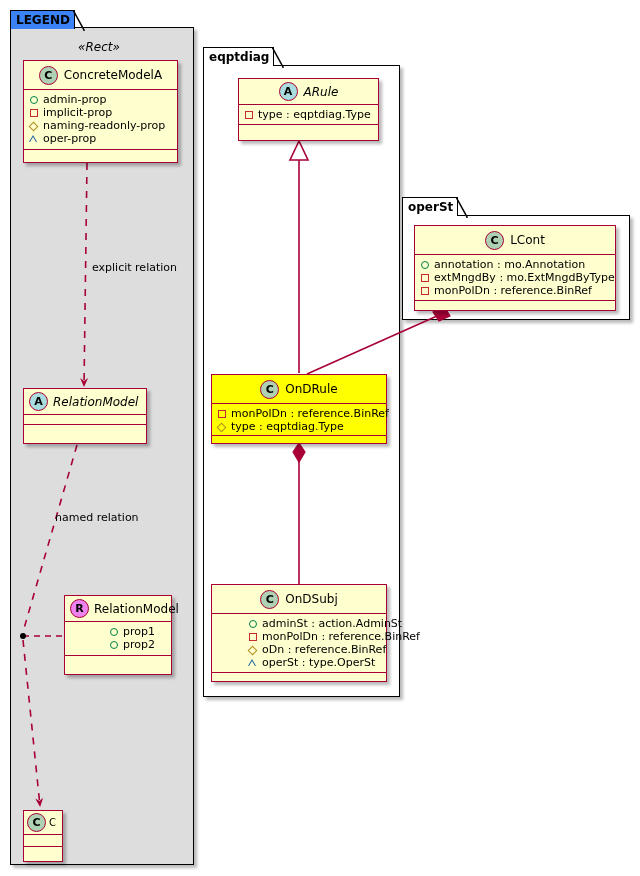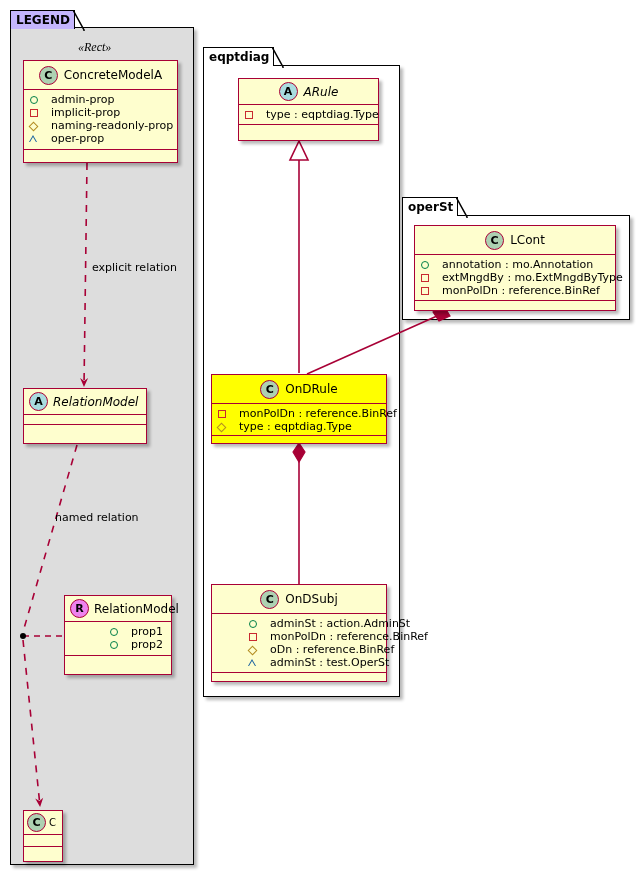--- a/index.html
+++ b/index.html
@@ -51,21 +51,21 @@
     border-bottom: none;
     background: #FFFFFF;
     font-weight: bold;
     font-size: 12px;
     line-height: 18px;
     padding: 0 4px 0 5px;
     white-space: nowrap;
     height: 20px;
     color: #000000;
   }
-  .pkg-tab.legend-tab { background: #c4b5fd; }
+  .pkg-tab.legend-tab { background: #3b82f6; }
   .pkg-tab .tab-slant {
     position: absolute;
     right: -11px;
     top: -1.5px;
     width: 12px;
     height: 21px;
   }
 
   
   .stereotype {
@@ -109,21 +109,21 @@
     padding: 3px 4px 3px 5px;
   }
   .cls-body.empty { height: 10px; padding: 0; }
   .cls-footer {
     box-sizing: border-box;
     height: 9px;
   }
   .attr {
     display: flex;
     align-items: center;
-    gap: 13px;
+    gap: 5px;
     height: 13px;
     white-space: nowrap;
     font-size: 11px;
     color: #000000;
   }
 
   
   .circ {
     width: 17px; height: 17px;
     border-radius: 50%;
@@ -198,21 +198,21 @@
 <div id="canvas">
 
   <div class="package legend-pkg" style="left:10px; top:27px; width:184px; height:838px;"></div>
   <div class="pkg-tab legend-tab" style="left:10px; top:10px; height:19px;">
     <span>LEGEND</span>
     <svg class="tab-slant" viewBox="0 0 12 21">
       <polyline points="0,0 11,20 11,21" fill="#DDDDDD" stroke="#000000" stroke-width="1.5"></polyline>
     </svg>
   </div>
 
-  <div class="stereotype" style="left:78px; top:40px;font-family:Liberation Serif, serif;">«Rect»</div>
+  <div class="stereotype" style="left:78px; top:40px;">«Rect»</div>
 
   <div class="package plain-pkg" style="left:203px; top:65px; width:197px; height:632px;"></div>
   <div class="pkg-tab" style="left:203px; top:47px; height:19px;">
     <span>eqptdiag</span>
     <svg class="tab-slant" viewBox="0 0 12 21">
       <polyline points="0,0 11,20 11,21" fill="#FFFFFF" stroke="#000000" stroke-width="1.5"></polyline>
     </svg>
   </div>
 
   <div class="package plain-pkg" style="left:402px; top:215px; width:228px; height:105px;"></div>
@@ -358,21 +358,21 @@
       <div class="attr">
         <span class="vis priv"></span>
         <span>monPolDn : reference.BinRef</span>
       </div>
       <div class="attr">
         <span class="vis prot"></span>
         <span>oDn : reference.BinRef</span>
       </div>
       <div class="attr">
         <span class="vis pkgpriv"></span>
-        <span>adminSt : test.OperSt</span>
+        <span>operSt : type.OperSt</span>
       </div>
     </div>
     <div class="cls-footer"></div>
   </div>
 
   <div class="uml-class" style="left:414px; top:225px; width:202px; height:86px;">
     <div class="cls-header">
       <span class="circ c-class">C</span>
       <span class="cls-name">LCont</span>
     </div>

